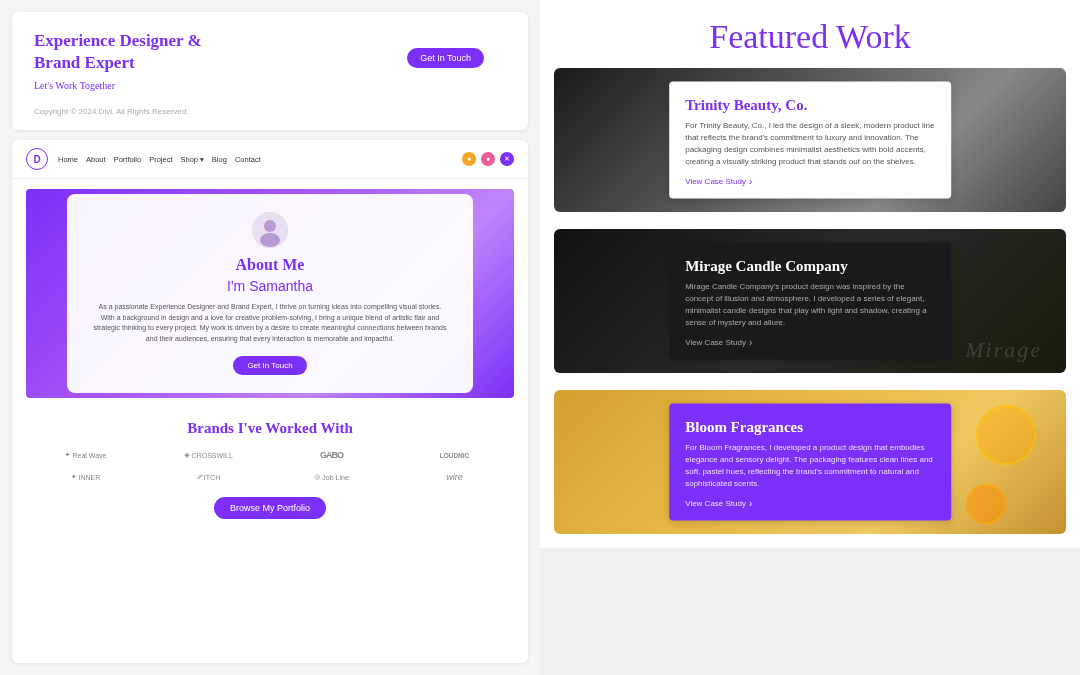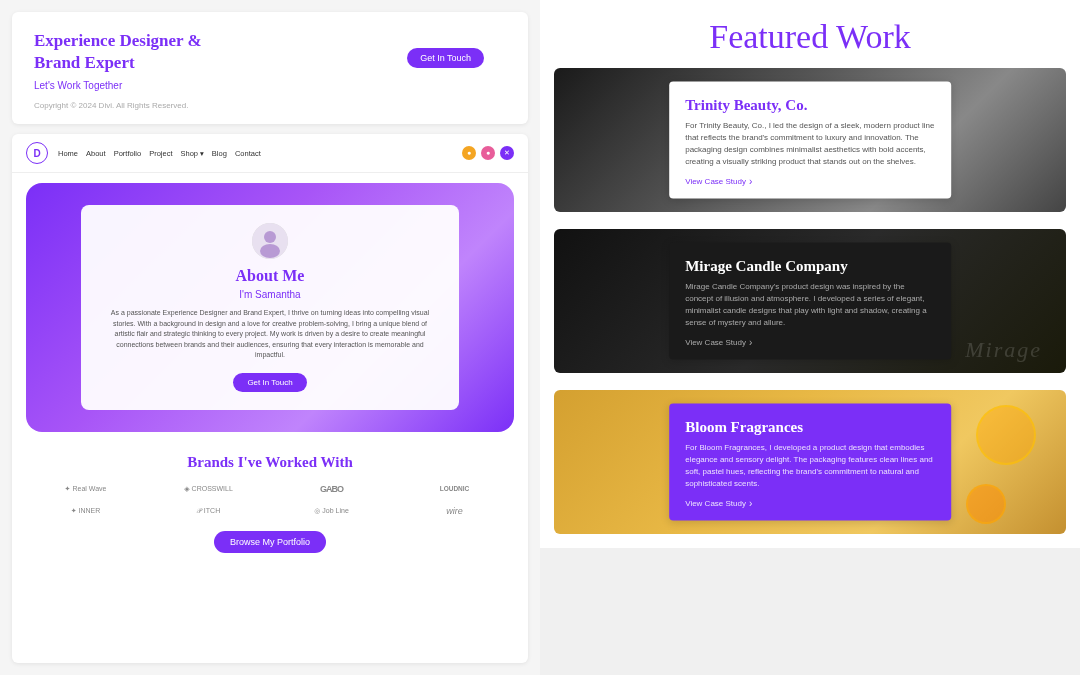--- a/index.html
+++ b/index.html
@@ -35,22 +35,22 @@
       font-size: 17px;
       font-weight: 700;
       color: #7b2ff7;
       font-family: Liberation Serif, serif;
       line-height: 1.3;
       margin-bottom: 6px;
     }
     .top-card-subtitle {
       font-size: 10px;
       color: #7b2ff7;
-      font-family: Liberation Sans, sans-serif;
-      margin-bottom: 10px;
+      font-family: Liberation Serif, serif;
+      margin-bottom: 16px;
     }
     .top-card-cta {
       position: absolute;
       right: 22px;
       top: 18px;
       background: #7b2ff7;
       color: #fff;
       border: none;
       border-radius: 20px;
       padding: 5px 13px;
@@ -125,22 +125,22 @@
       color: #fff;
     }
     .dot-orange { background: #f4a522; }
     .dot-pink { background: #e85d9a; }
     .dot-purple { background: #7b2ff7; }
 
     
     .hero-section {
       background: linear-gradient(135deg, #7b2ff7 0%, #a855f7 40%, #c084fc 70%, #7b2ff7 100%);
       margin: 10px 14px;
-      border-radius: 16px;
-      padding: 22px;
+      border-radius: 4px;
+      padding: 5px;
       display: flex;
       flex-direction: column;
       align-items: center;
       min-height: 180px;
       position: relative;
     }
     .hero-inner-card {
       background: rgba(255,255,255,0.95);
       border-radius: 8px;
       padding: 18px 24px;
@@ -160,21 +160,21 @@
     }
     .hero-avatar svg { width: 36px; height: 36px; }
     .hero-title {
       font-size: 16px;
       color: #7b2ff7;
       font-family: Georgia, serif;
       font-weight: bold;
       margin-bottom: 4px;
     }
     .hero-subtitle {
-      font-size: 10px;
+      font-size: 14px;
       color: #7b2ff7;
       font-family: Arial, sans-serif;
       margin-bottom: 8px;
     }
     .hero-description {
       font-size: 7px;
       color: #555;
       font-family: Arial, sans-serif;
       line-height: 1.5;
       margin-bottom: 10px;

